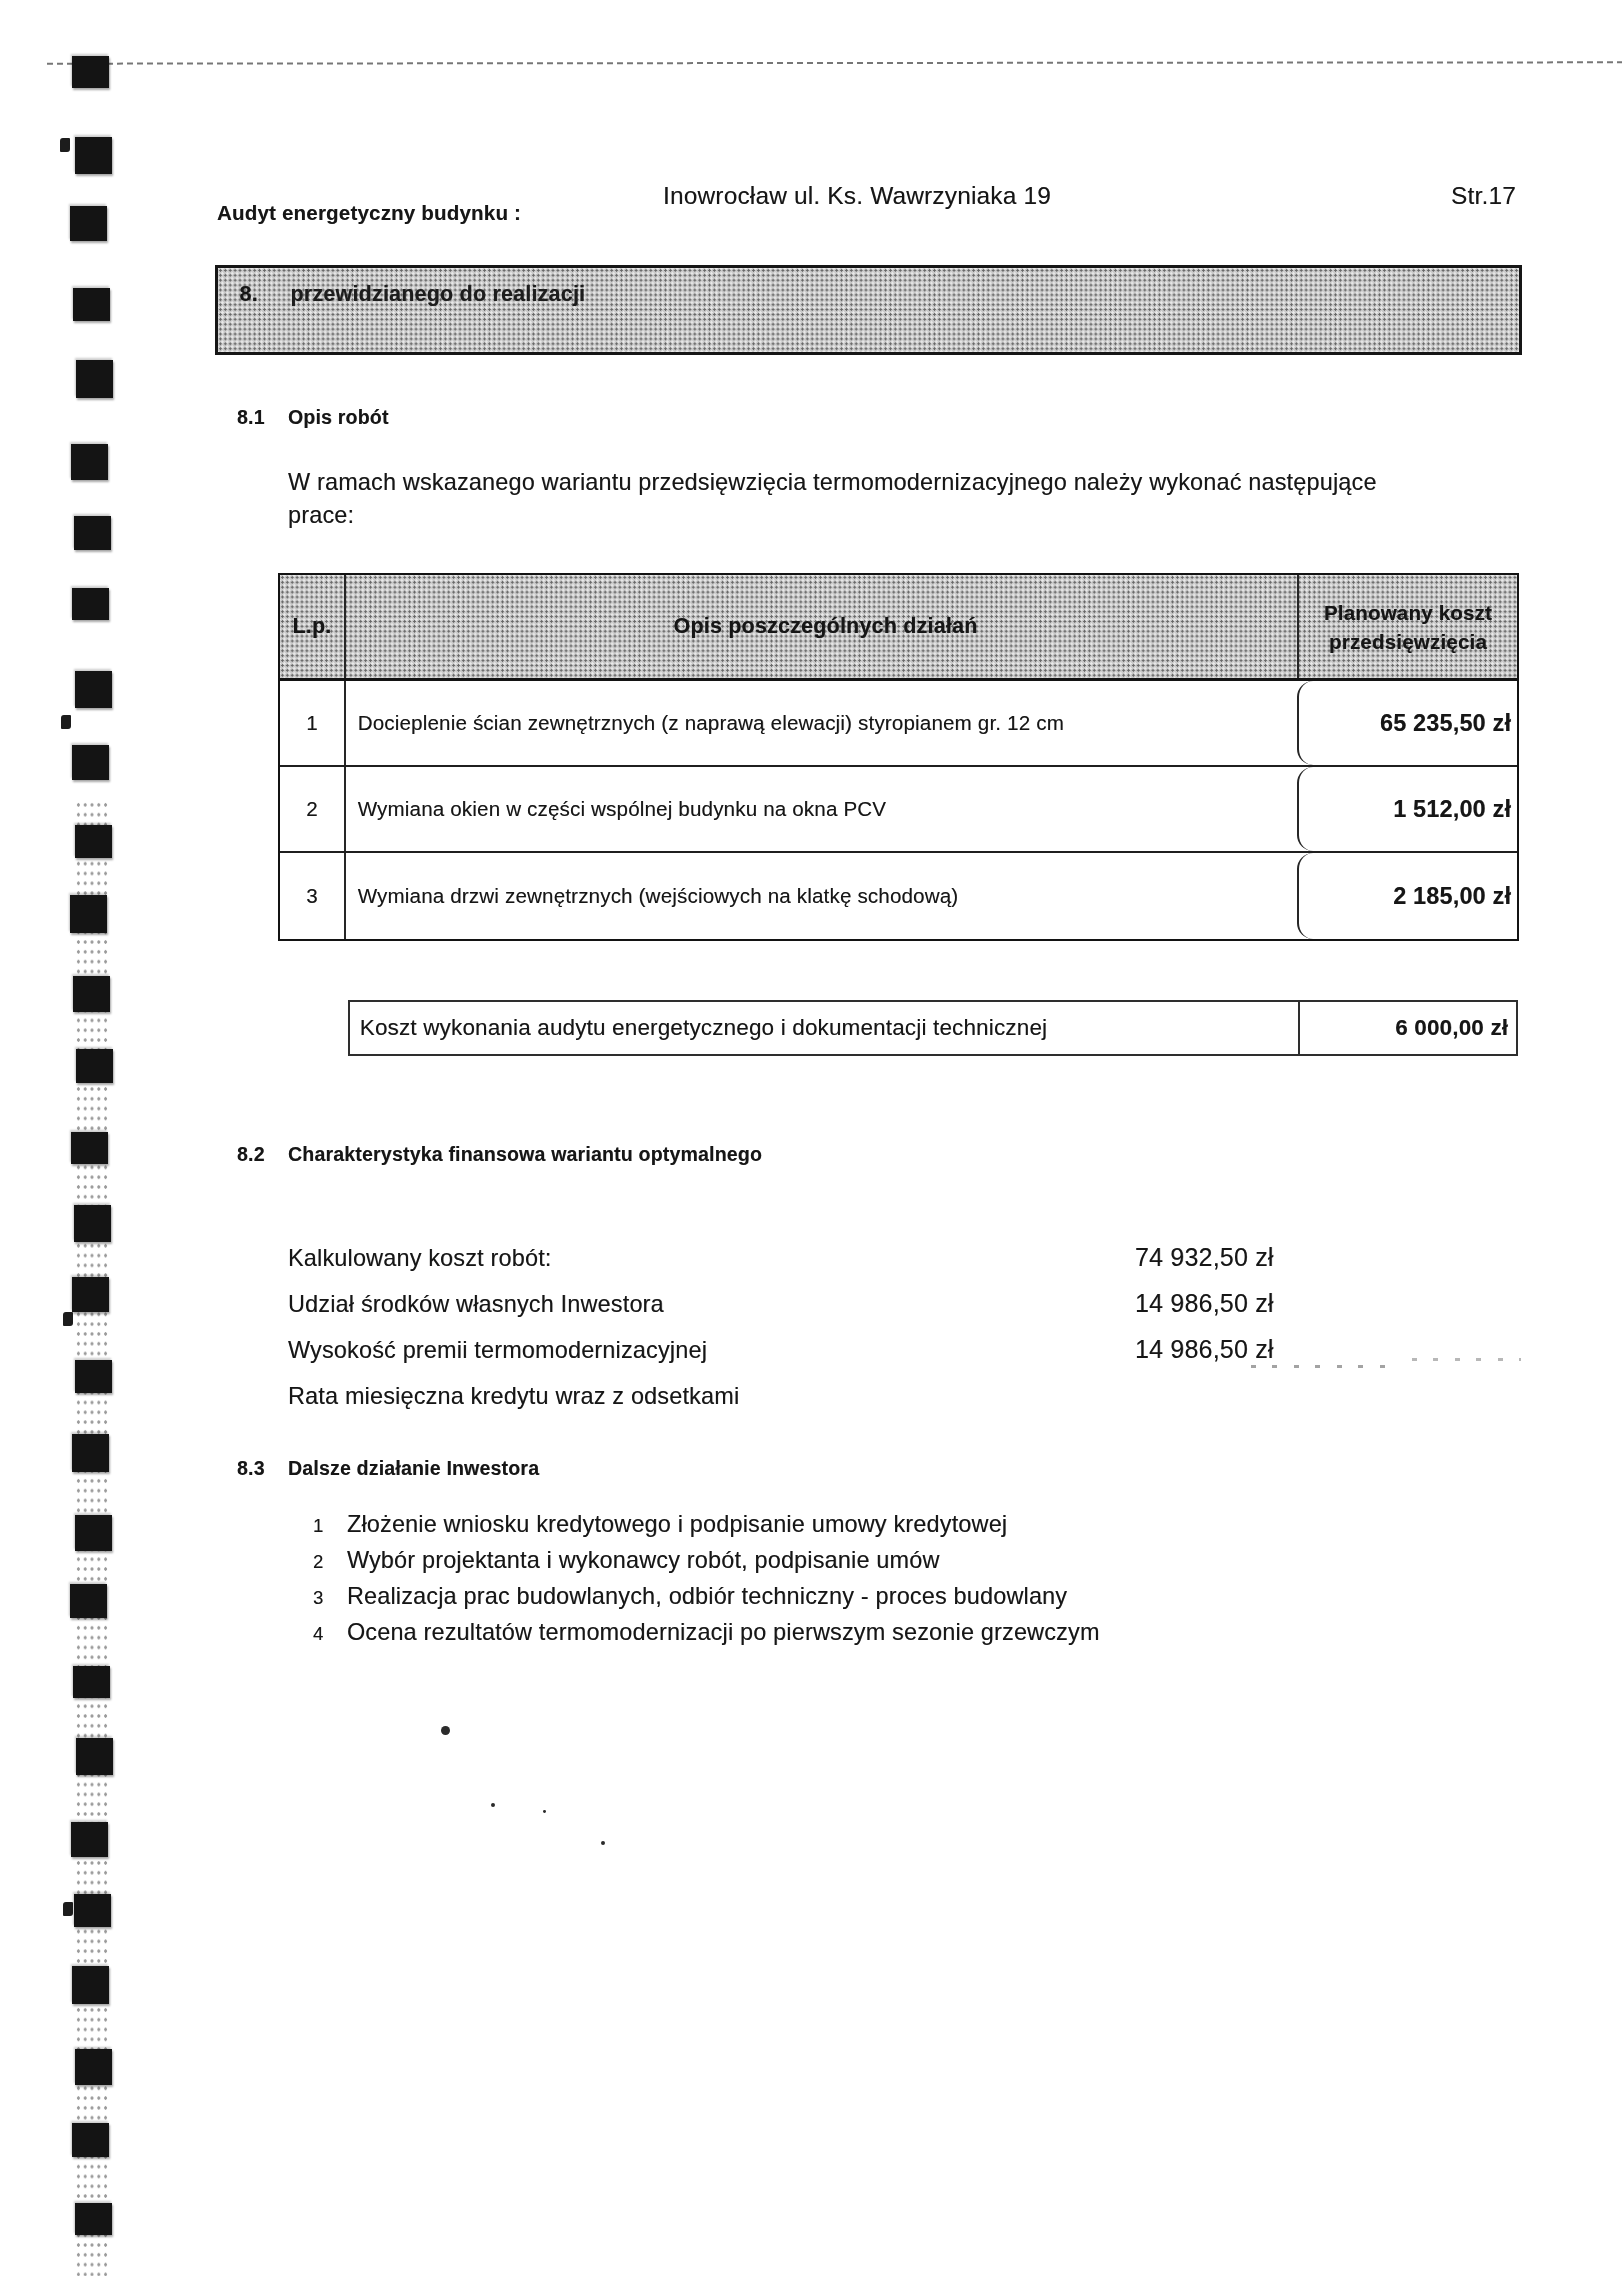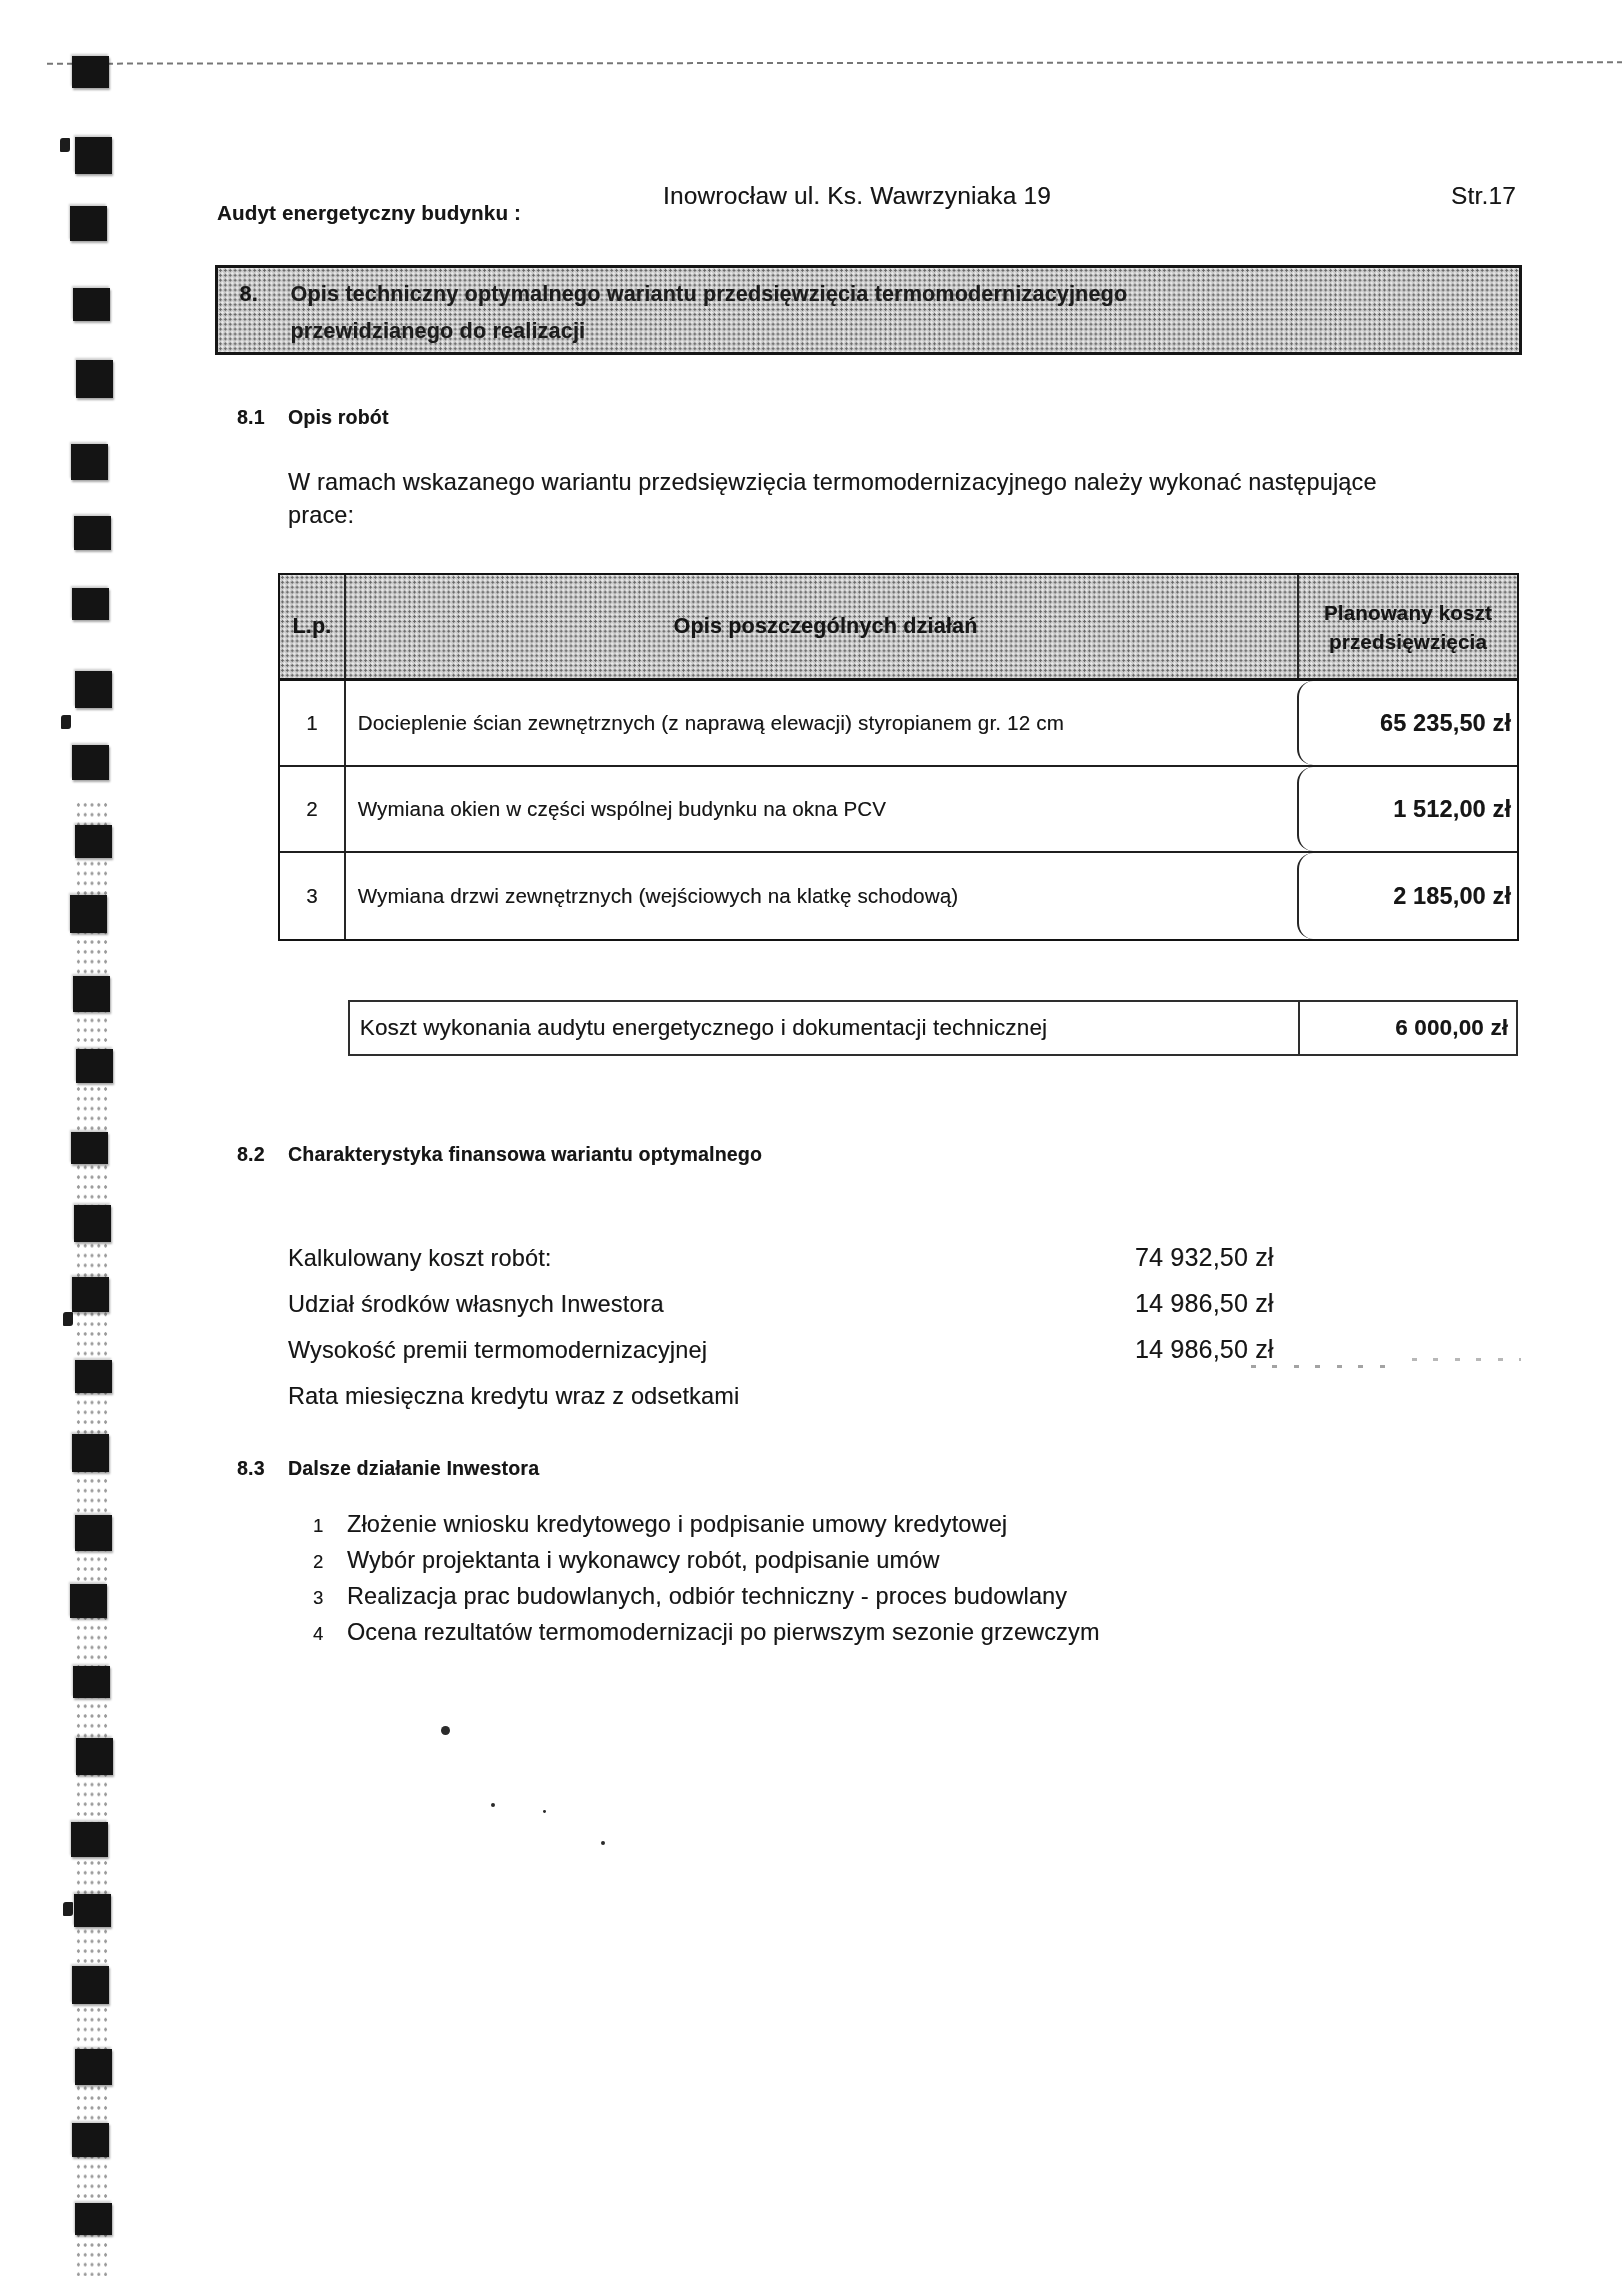--- a/index.html
+++ b/index.html
@@ -136,21 +136,20 @@
   <div class="smudge" style="left:1251px;top:1365px;width:146px;"></div>
   <div class="smudge" style="left:1412px;top:1358px;width:109px;opacity:.35;"></div>
 
   <span class="h-left txt">Audyt energetyczny budynku :</span>
   <span class="h-center txt">Inowrocław ul. Ks. Wawrzyniaka 19</span>
   <span class="h-right txt">Str.17</span>
 
   <div class="secbox halftone">
     <span class="num txt">8.</span>
     <span class="lines">
-      <span class="txt">Opis techniczny optymalnego wariantu przedsięwzięcia termomodernizacyjnego</span>
       <span class="txt">przewidzianego do realizacji</span>
     </span>
   </div>
 
   <div class="subhead" style="left:237px;top:406px;">
     <span class="n txt">8.1</span><span class="txt">Opis robót</span>
   </div>
   <div class="intro">
     <span class="txt">W ramach wskazanego wariantu przedsięwzięcia termomodernizacyjnego należy wykonać następujące</span>
     <span class="txt">prace:</span>

